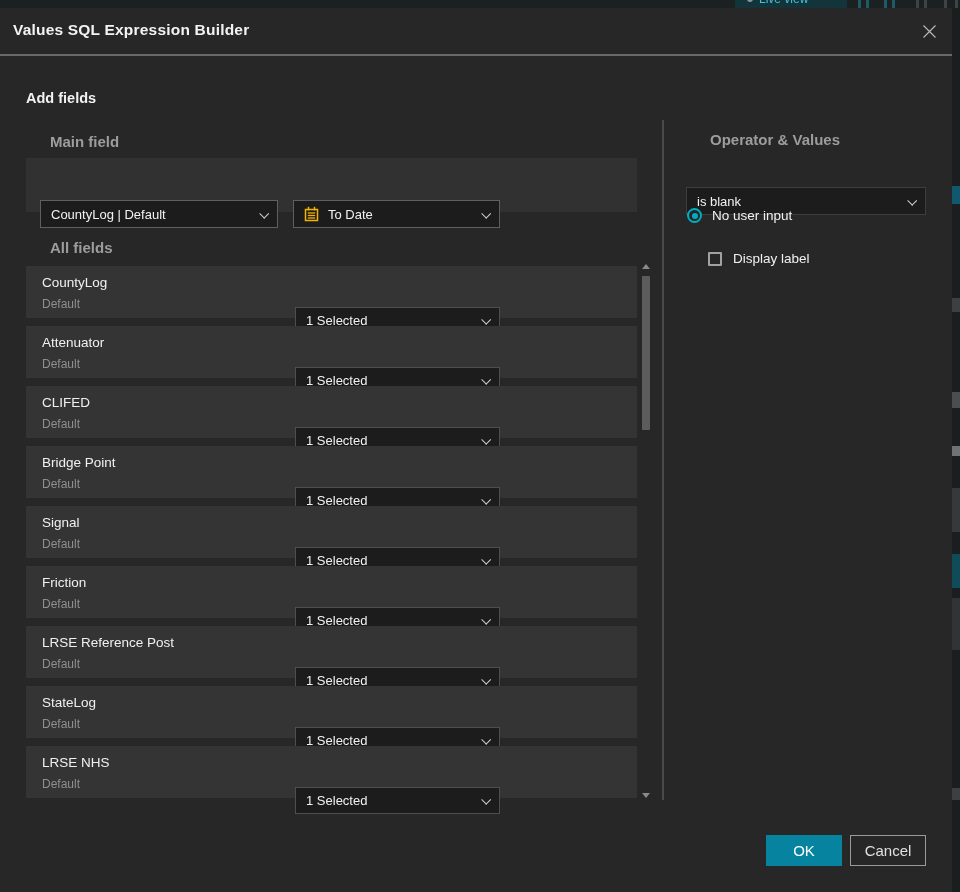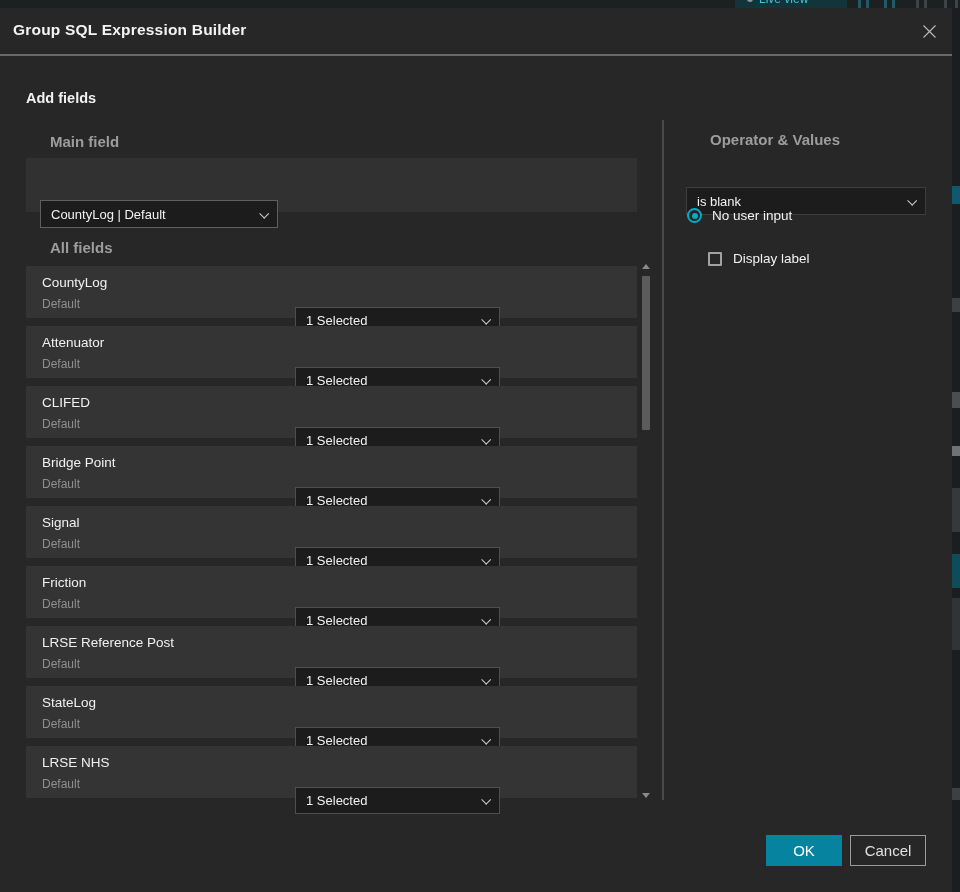--- a/index.html
+++ b/index.html
@@ -106,37 +106,49 @@
     <div class="frag" style="top:438px;height:10px;background:#6f7375"></div>
     <div class="frag" style="top:480px;height:44px;background:#35393b"></div>
     <div class="frag" style="top:546px;height:34px;background:#0f4c5a"></div>
     <div class="frag" style="top:590px;height:52px;background:#303436"></div>
     <div class="frag" style="top:780px;height:12px;background:#3c4042"></div>
   </div>
 
   <div class="dialog">
 
     <div class="header">
-      <span class="title">Group SQL Expression Builder</span>
+      <span class="title">Values SQL Expression Builder</span>
       <span class="close">
         <svg width="17" height="17" viewBox="0 0 17 17">
             <path d="M2.5 2.5 L14.5 14.5 M14.5 2.5 L2.5 14.5" stroke="#b7b7b7" stroke-width="1.2" fill="none"></path>
           </svg>
       </span>
     </div>
 
     <div class="h-add">Add fields</div>
 
     <div class="lbl main-field-lbl">Main field</div>
 
     <div class="main-container">
       <div class="dropdown dd-a">
         <span class="dd-text">CountyLog | Default</span>
         <span class="chev"></span>
       </div>
+      <div class="dropdown dd-b">
+        <svg class="cal" width="15" height="16" viewBox="0 0 15 16" fill="none">
+          <rect x="1.5" y="3.5" width="12" height="11" stroke-width="1.5"></rect>
+          <line x1="4.5" y1="0.8" x2="4.5" y2="4.5" stroke-width="1.5"></line>
+          <line x1="10.5" y1="0.8" x2="10.5" y2="4.5" stroke-width="1.5"></line>
+          <line x1="3.8" y1="7" x2="11.2" y2="7" stroke-width="1.3"></line>
+          <line x1="3.8" y1="9.5" x2="11.2" y2="9.5" stroke-width="1.3"></line>
+          <line x1="3.8" y1="12" x2="11.2" y2="12" stroke-width="1.3"></line>
+        </svg>
+        <span class="dd-text">To Date</span>
+        <span class="chev"></span>
+      </div>
     </div>
 
     <div class="lbl all-fields-lbl">All fields</div>
 
     <div class="fields-list">
   <div class="field-row">
     <div class="row-name">CountyLog</div>
     <div class="row-sub">Default</div>
     <div class="dropdown row-dd">
       <span class="dd-text">1 Selected</span>

